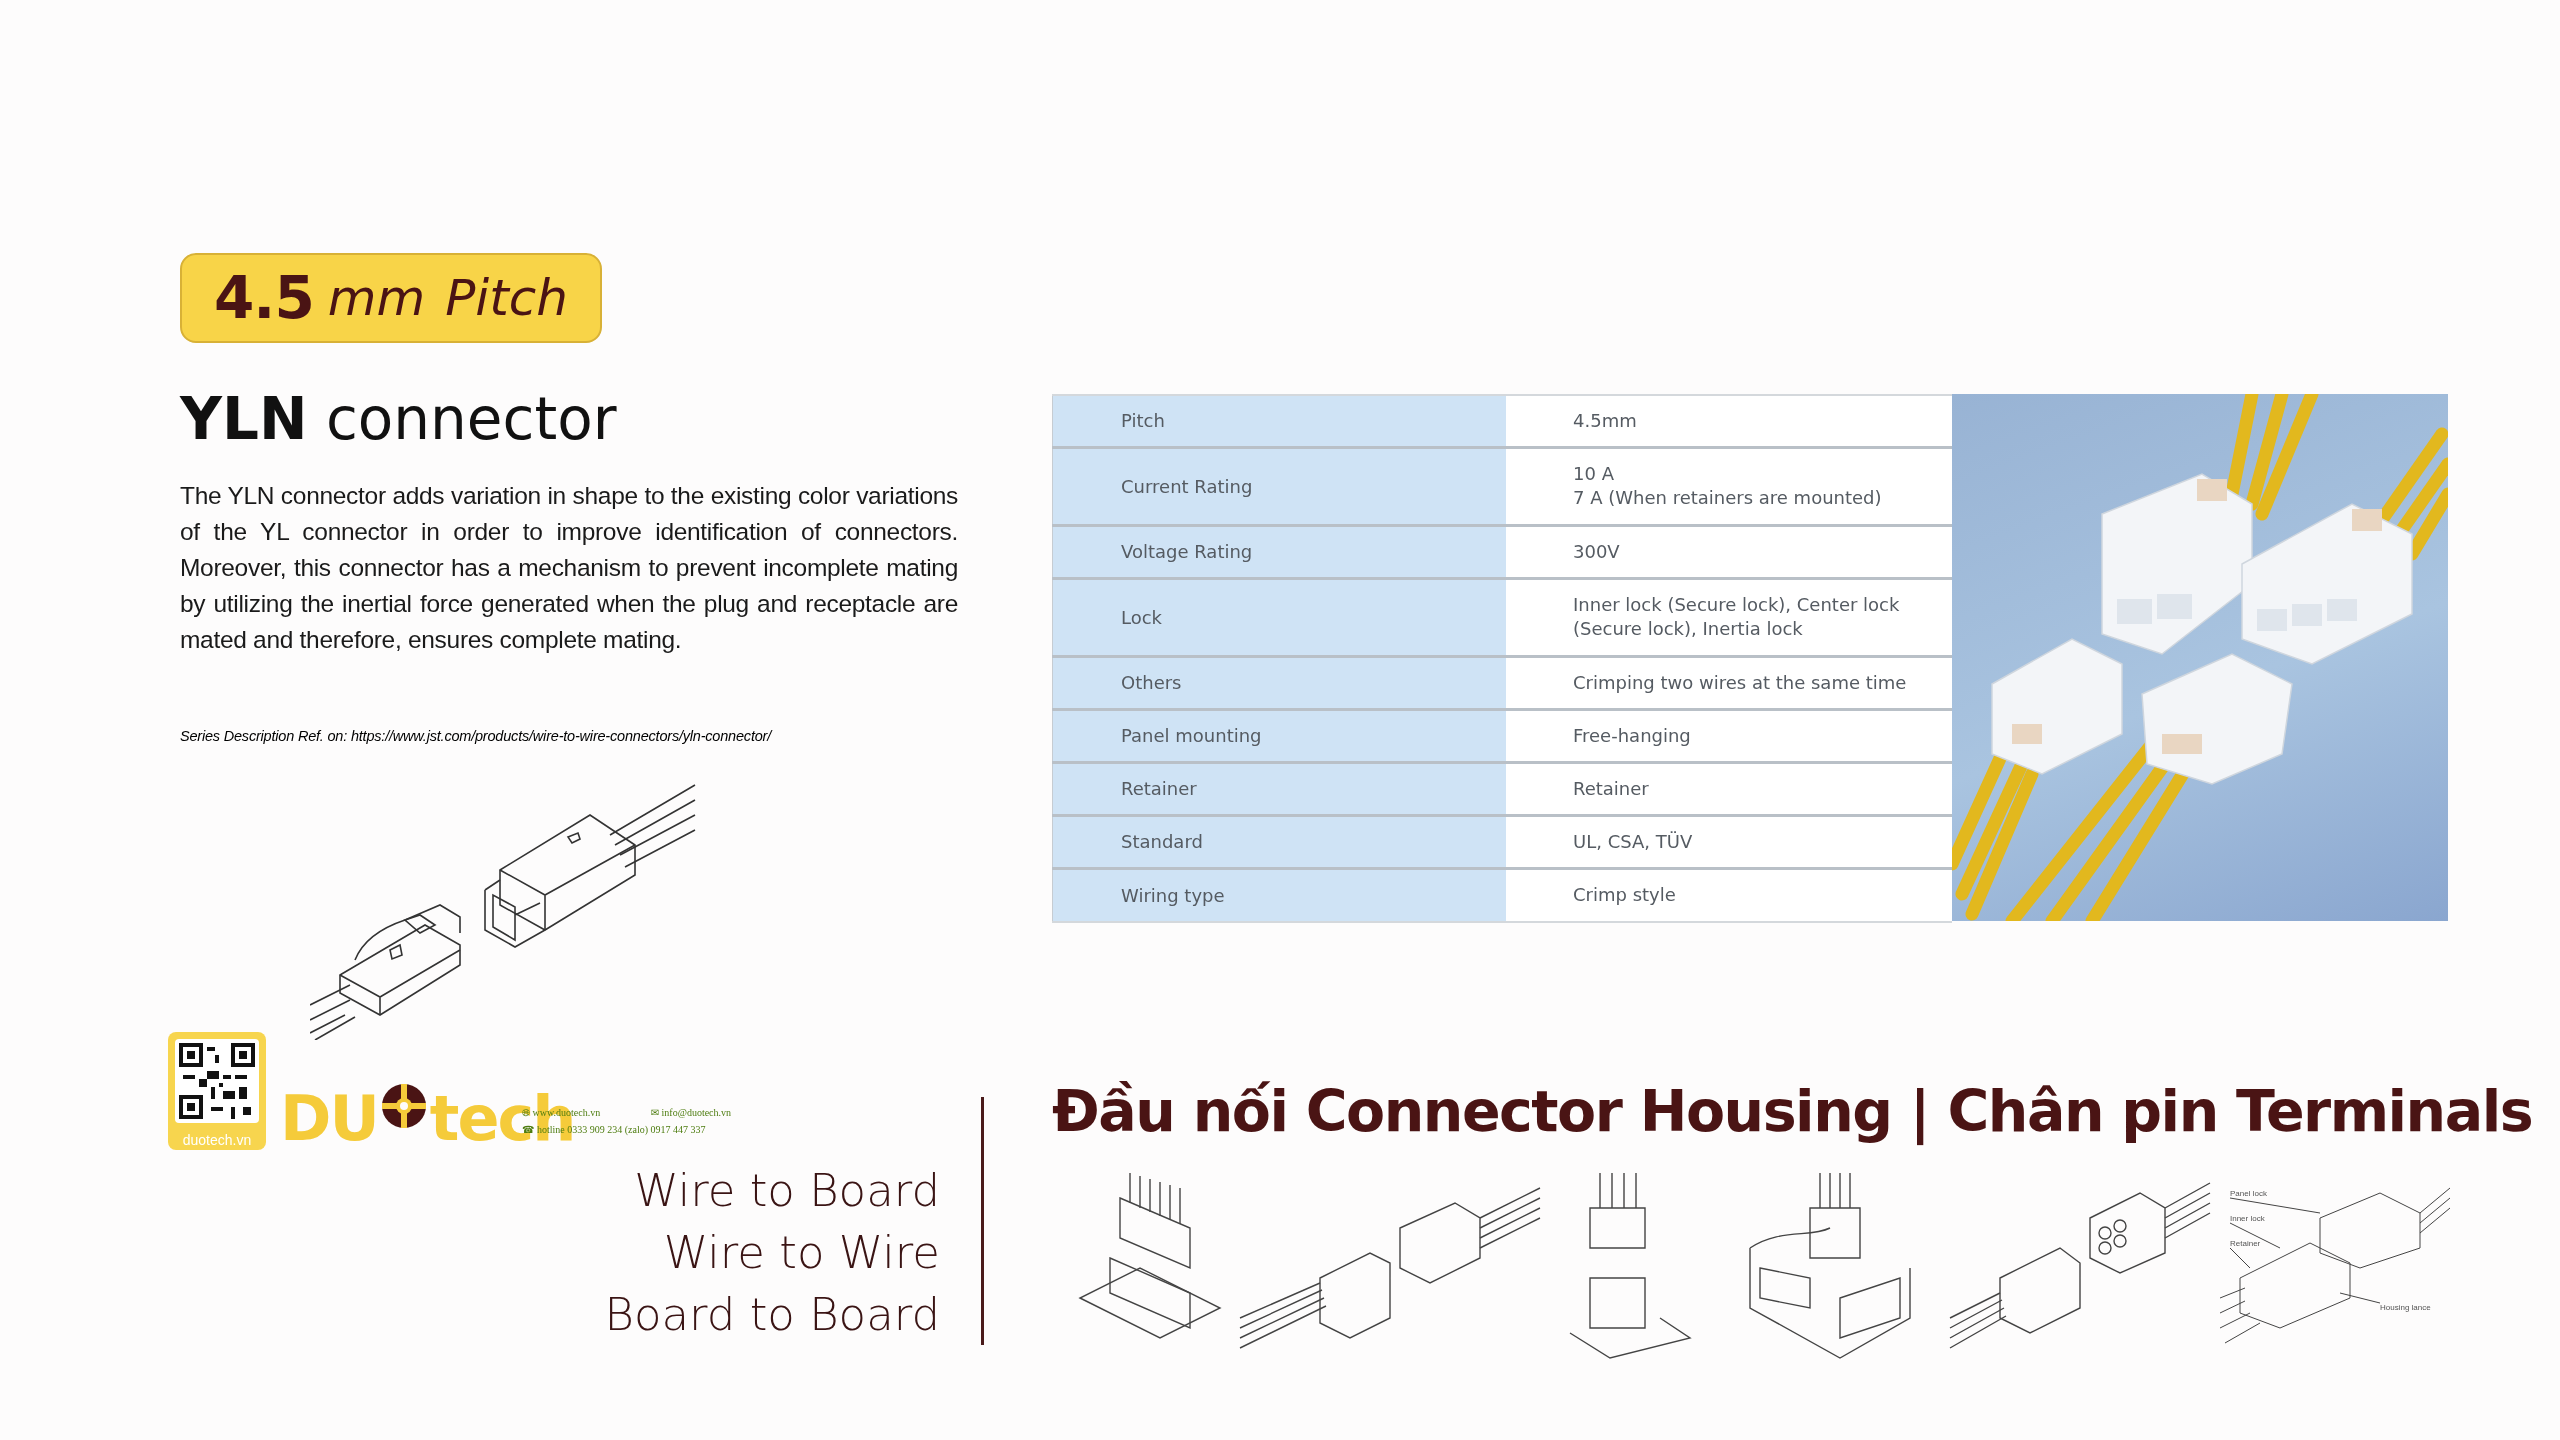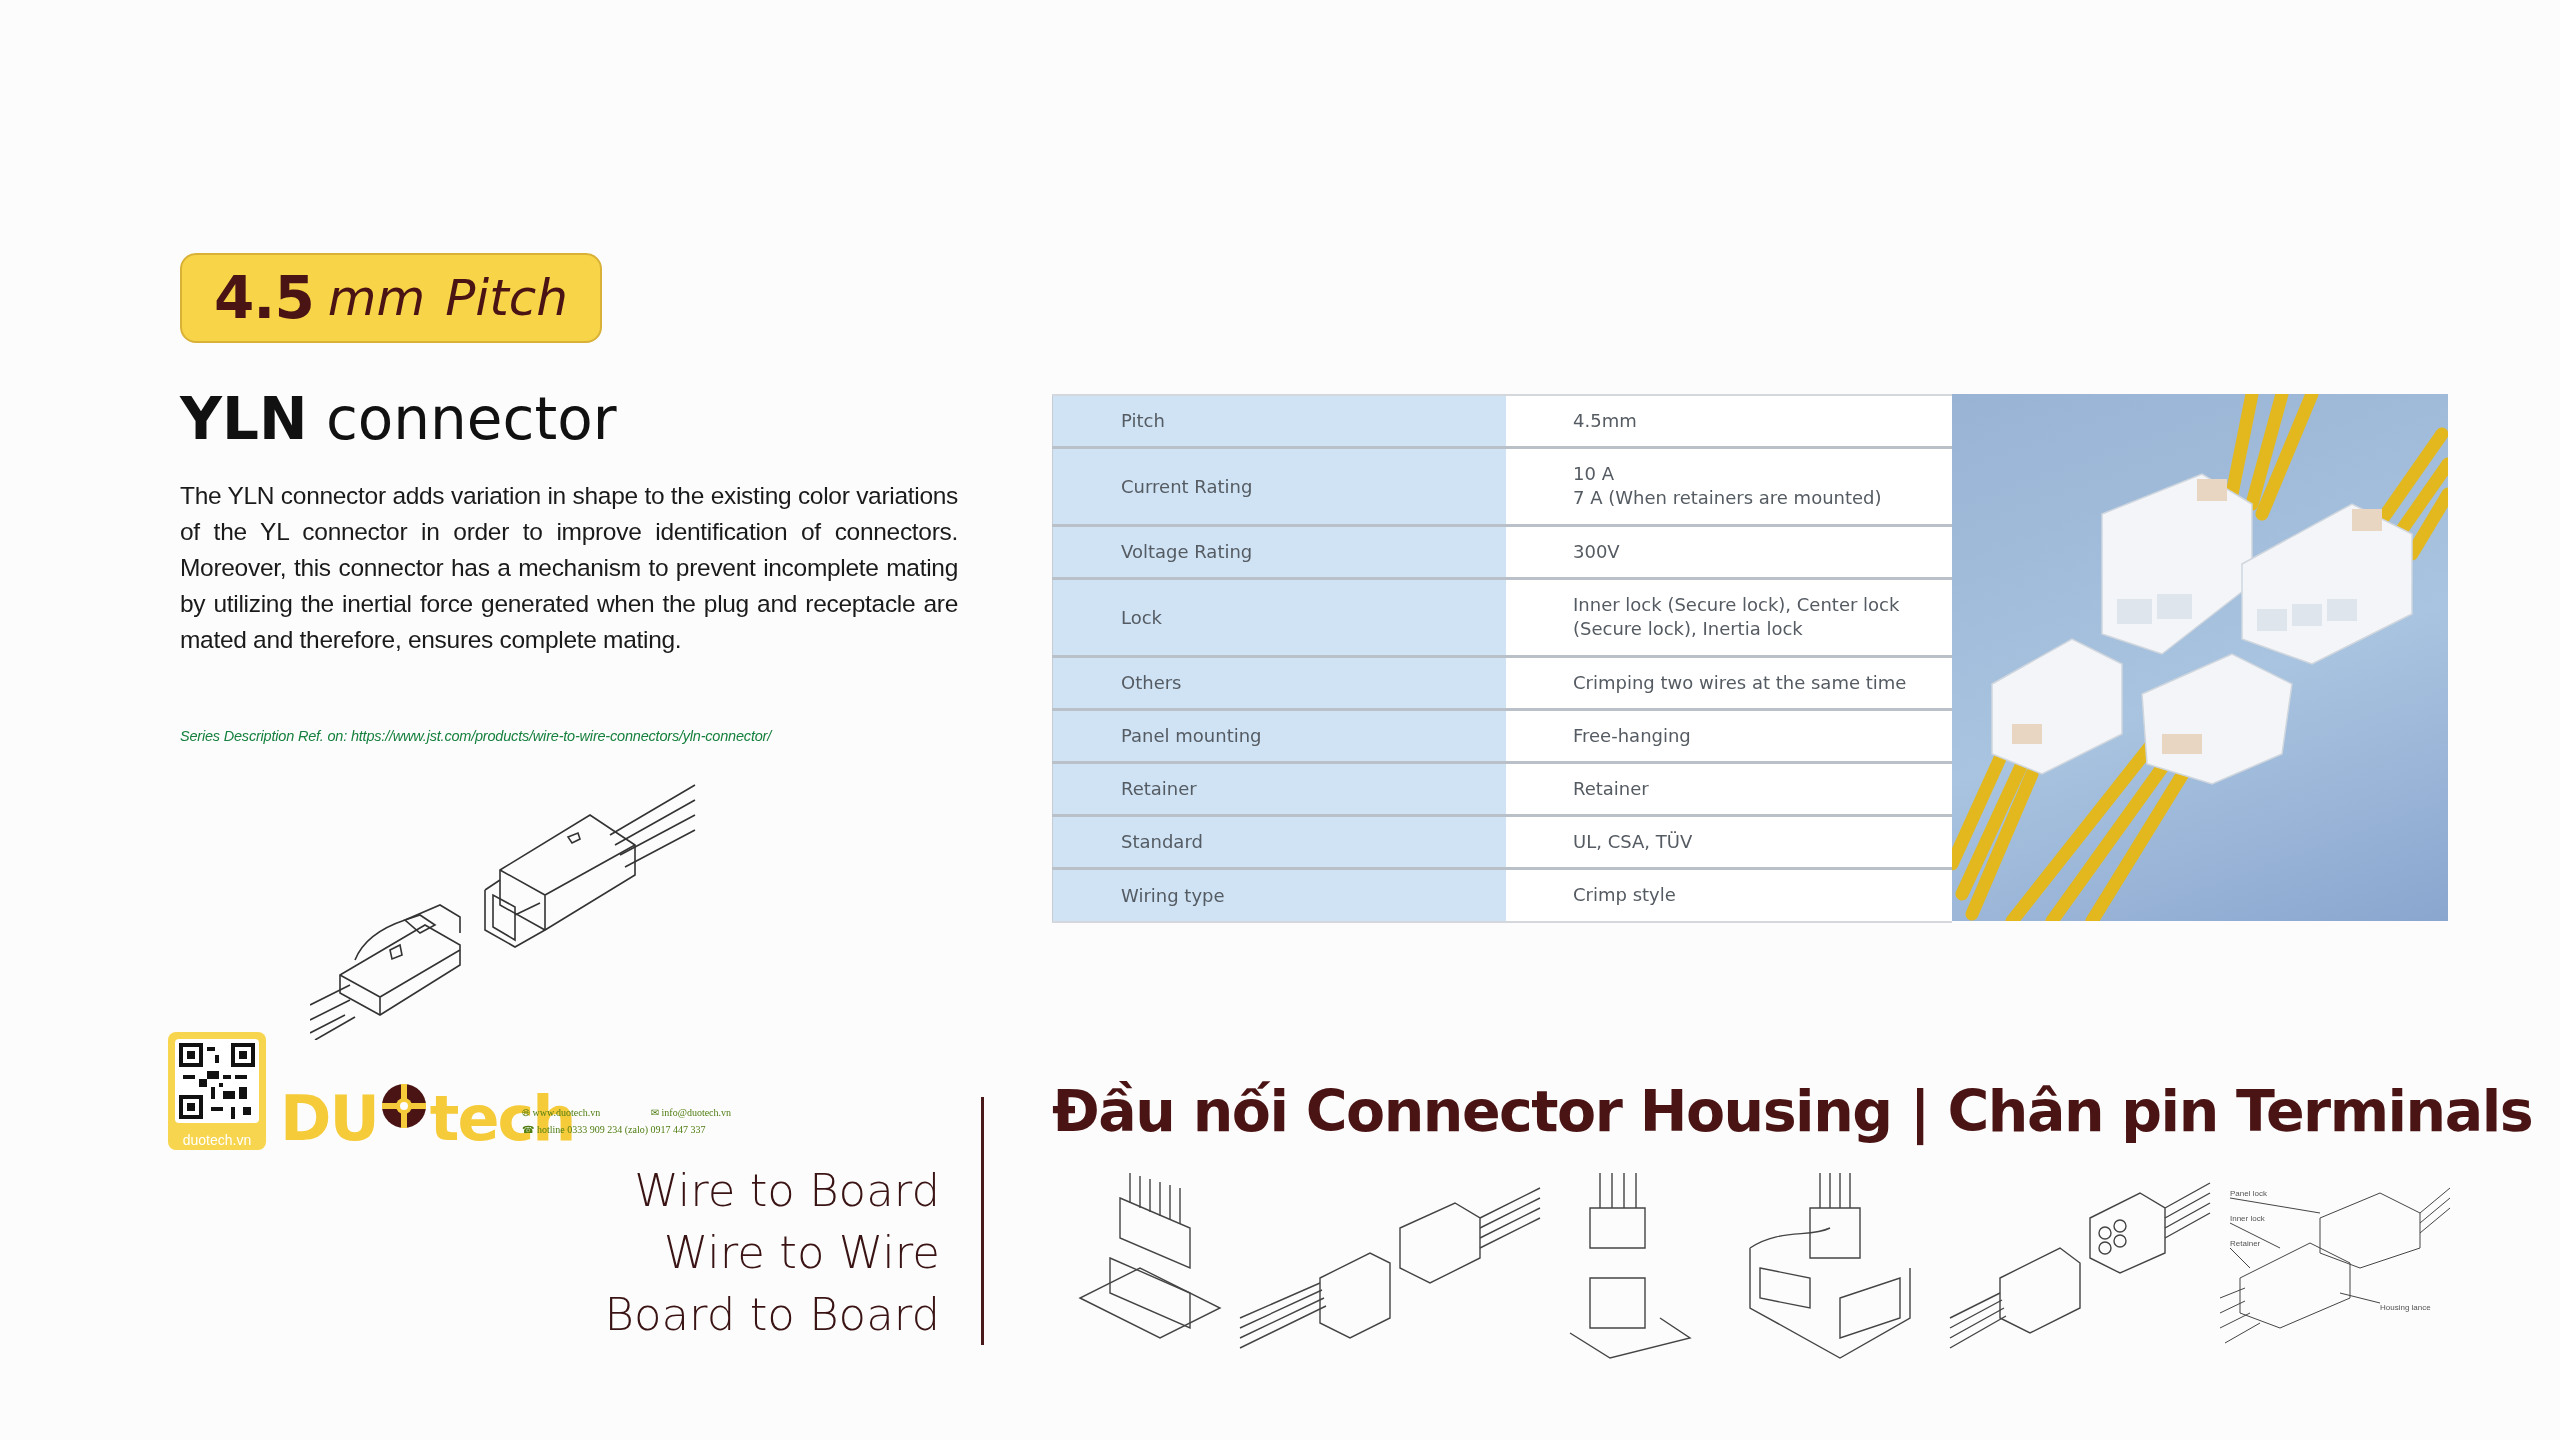--- a/index.html
+++ b/index.html
@@ -10,21 +10,21 @@
   .badge{left:180px;top:253px;width:422px;height:90px;background:#f8d448;border:2px solid #d8b136;
          border-radius:16px;box-sizing:border-box;display:flex;align-items:center;justify-content:center;
          color:#4a1414;font-family:"DejaVu Sans",sans-serif;}
   .badge .num{font-weight:bold;font-size:58px;letter-spacing:-1px;margin-right:14px;}
   .badge .unit{font-style:italic;font-size:50px;font-weight:300;margin-right:20px;}
   .badge .word{font-style:italic;font-size:50px;font-weight:300;}
   .title{left:180px;top:385px;font-size:58px;color:#111;font-family:"DejaVu Sans",sans-serif;}
   .title b{font-weight:bold;}
   .desc{left:180px;top:478px;width:778px;font-size:24.5px;line-height:36px;text-align:justify;
         font-family:"Liberation Sans",sans-serif;color:#1a1a1a;letter-spacing:-0.3px;}
-  .ref{left:180px;top:728px;font-size:14.5px;font-style:italic;color:#15803d;
+  .ref{left:180px;top:728px;font-size:14.5px;font-style:italic;color:#000000;
        font-family:"Liberation Sans",sans-serif;letter-spacing:-0.2px;}
   .drawing{left:310px;top:775px;width:390px;height:265px;}
   
   .spec{left:1052px;top:394px;width:900px;height:527px;border-collapse:collapse;
         font-family:"DejaVu Sans",sans-serif;font-size:18px;color:#555b62;}
   .spec td{border-top:3px solid #b9c0c7;padding:0;vertical-align:middle;}
   .spec tr:first-child td{border-top:2px solid #d4d8dc;}
   .spec tr:last-child td{border-bottom:2px solid #d4d8dc;}
   .spec td.k{background:#cfe3f5;width:385px;padding-left:68px;border-left:1px solid #c6ccd2;}
   .spec td.v{background:#fff;padding-left:67px;line-height:24px;}

